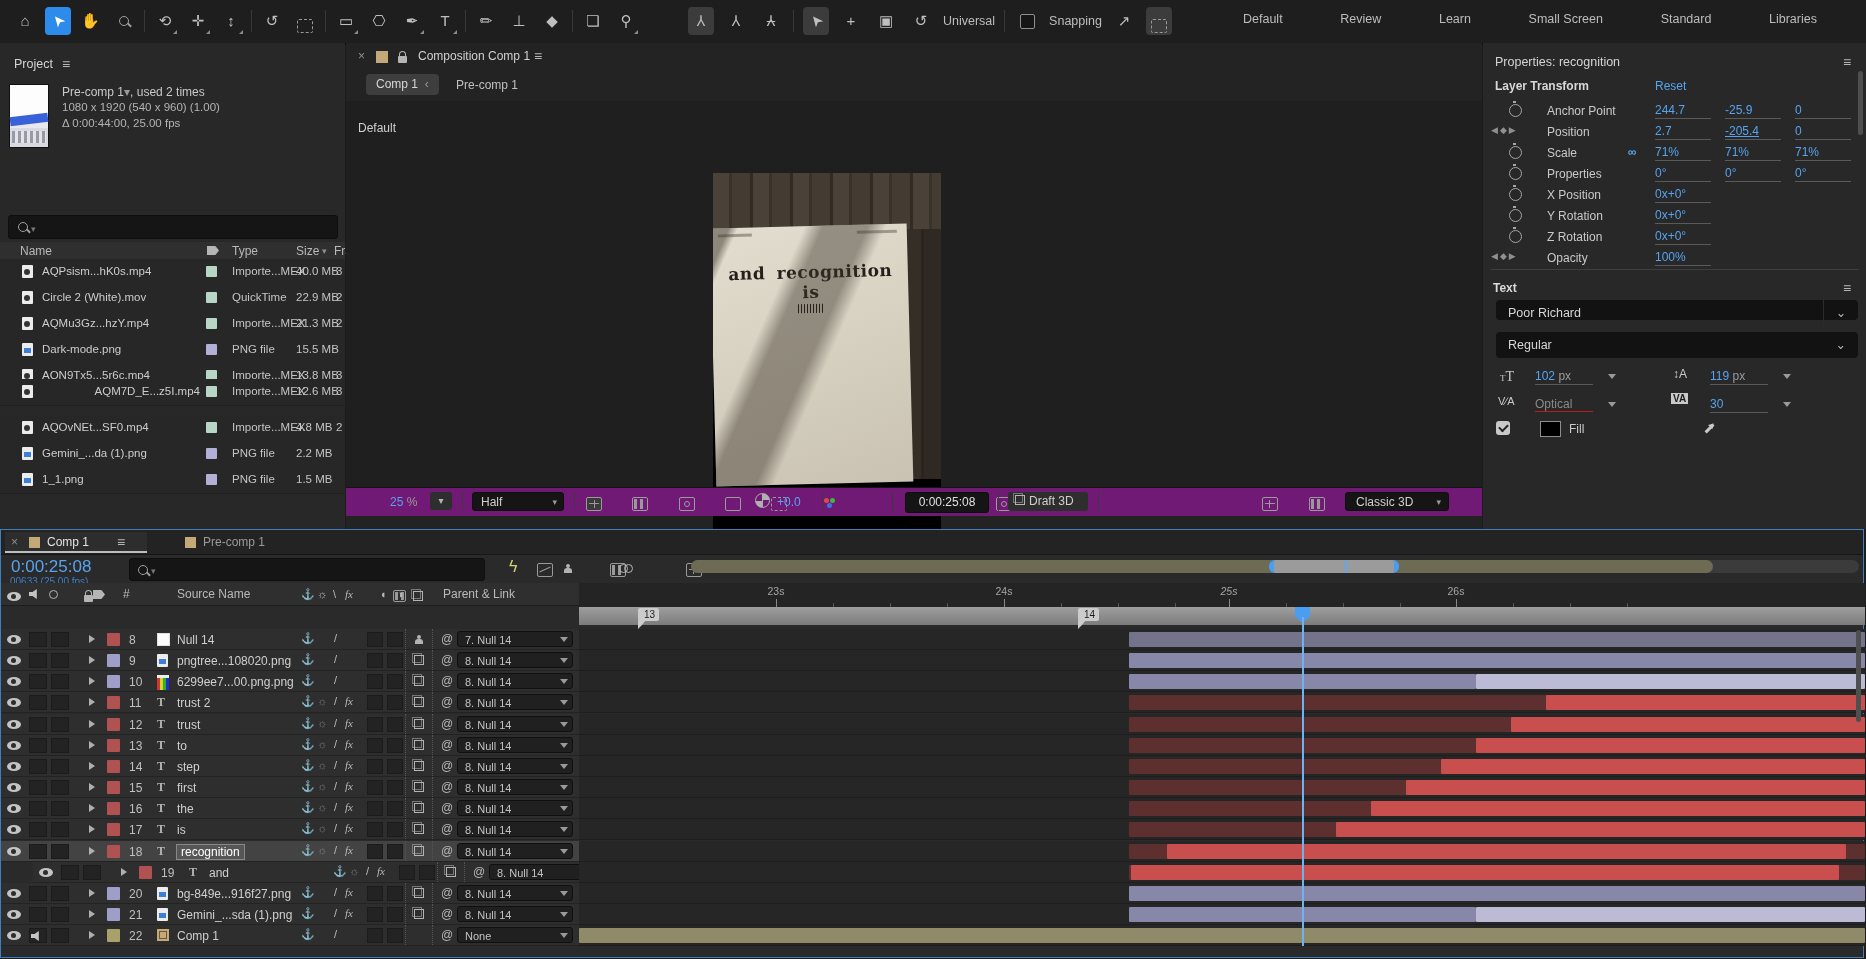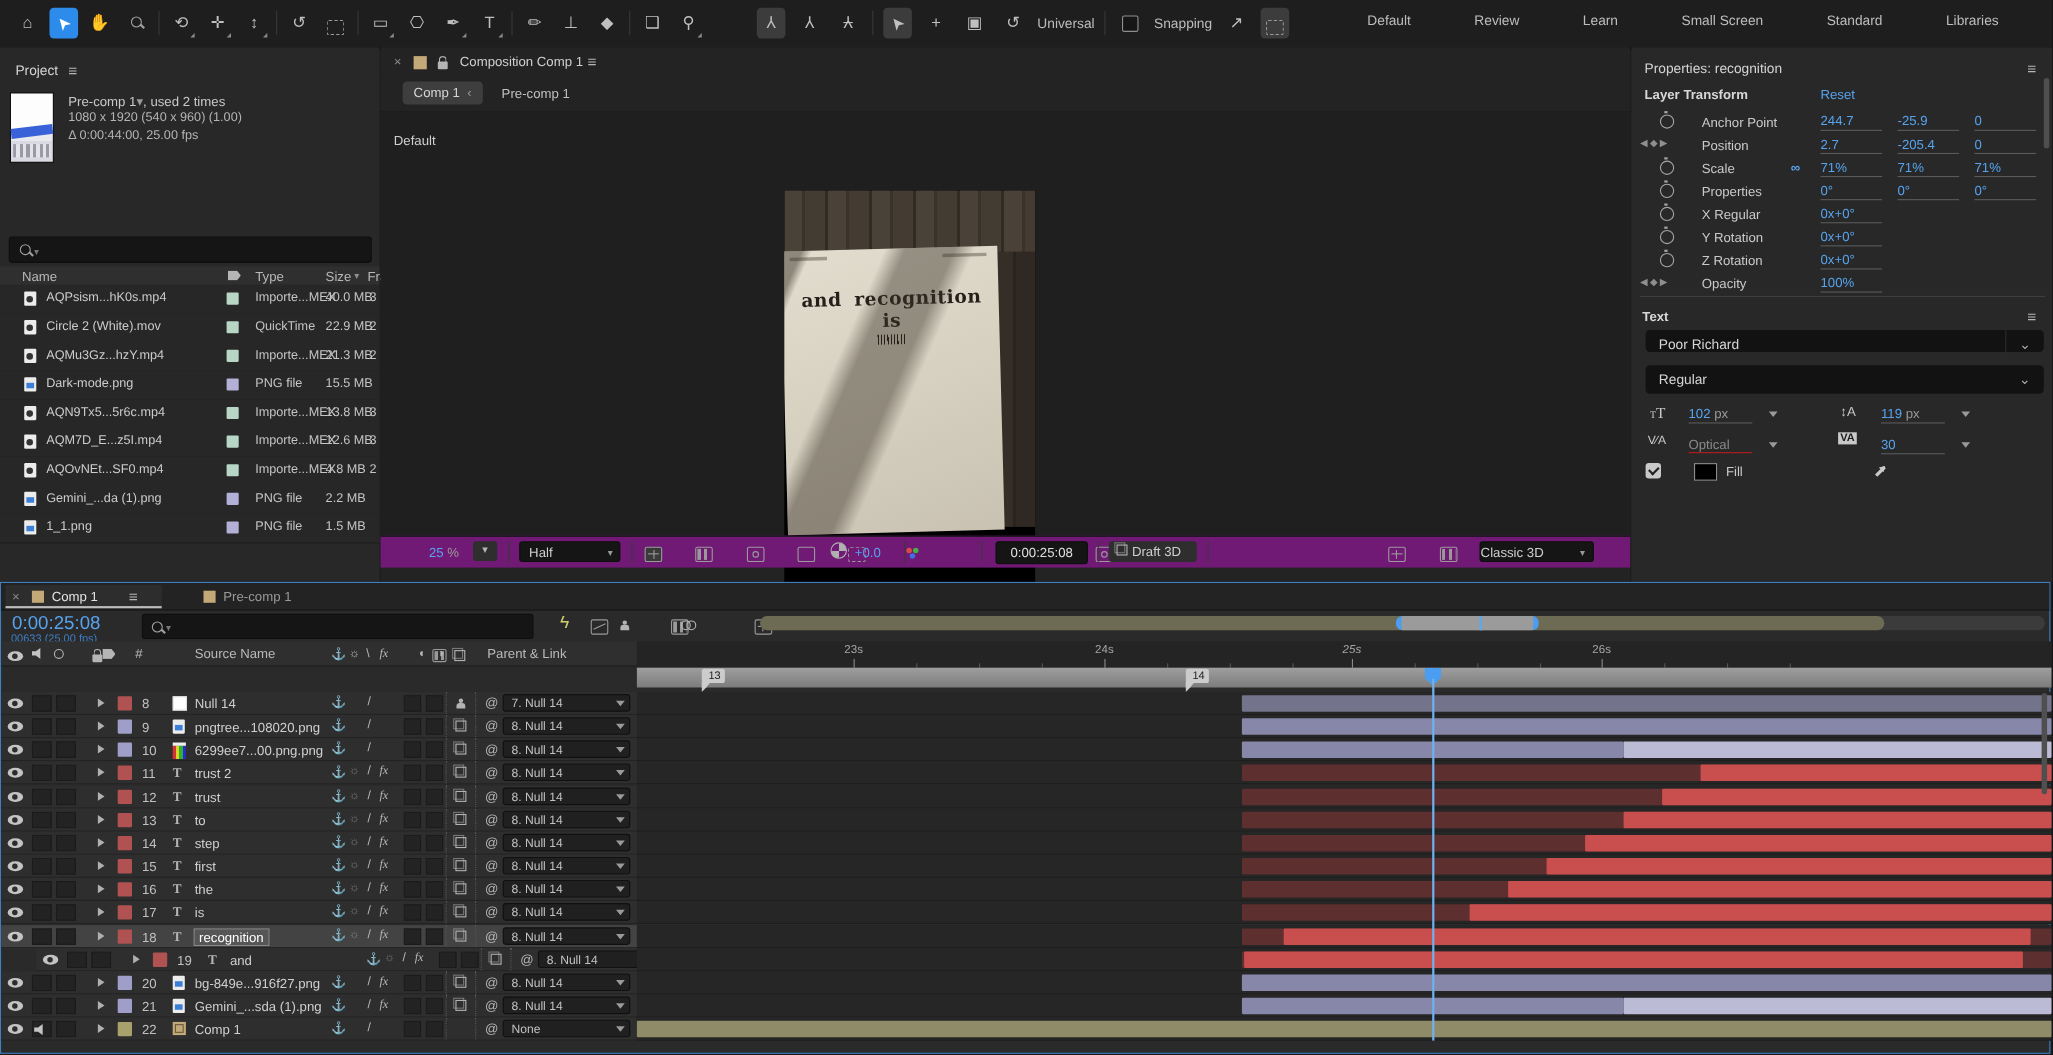--- a/index.html
+++ b/index.html
@@ -233,21 +233,21 @@
           <span class="fr"></span>
         </div>
         <div class="prow" style="top: 320px;">
           <span class="i-doc video" style="position: absolute; left: 22px; top: 6px;"></span>
           <span class="nm">AQN9Tx5...5r6c.mp4</span>
           <span class="tagsq" style="background: rgb(183, 214, 198);"></span>
           <span class="tp">Importe...MEX</span>
           <span class="sz">13.8 MB</span>
           <span class="fr">3</span>
         </div>
-        <div class="prow" style="top: 346px;">
+        <div class="prow" style="top: 336px; text-align: right;">
           <span class="i-doc video" style="position: absolute; left: 22px; top: 6px;"></span>
           <span class="nm">AQM7D_E...z5I.mp4</span>
           <span class="tagsq" style="background: rgb(183, 214, 198);"></span>
           <span class="tp">Importe...MEX</span>
           <span class="sz">12.6 MB</span>
           <span class="fr">3</span>
         </div>
         <div class="prow" style="top: 372px;">
           <span class="i-doc video" style="position: absolute; left: 22px; top: 6px;"></span>
           <span class="nm">AQOvNEt...SF0.mp4</span>
@@ -320,62 +320,62 @@
       <div class="vsep" style="left:476px;top:4px;height:19px"></div>
       <span class="i-cam ab" style="left:489px;top:8px"></span>
       <span class="chip dot ab" style="left:516px;top:7px"></span>
       <div class="vsep" style="left:546px;top:4px;height:19px"></div>
       <span class="ab pill" style="left:559px;top:4px;width:82px;height:19px;text-align:center;line-height:19px;color:#e0e0e0;border:1px solid #0d0d0d">0:00:25:08</span>
       <div class="vsep" style="left:652px;top:4px;height:19px"></div>
       <span class="ab" style="left:662px;top:4px;width:80px;height:19px;background:#2e2e2e;border-radius:3px;line-height:19px"><span class="i-cube" style="margin:0 4px 0 7px"></span><span style="color:#cfcfcf">Draft 3D</span></span>
       <div class="vsep" style="left:752px;top:4px;height:19px"></div>
       <span class="chip grid ab" style="left:762px;top:7px"></span>
       <span class="chip checker ab" style="left:790px;top:7px"></span>
-      <span class="ab pill" style="left:999px;top:4px;width:104px;height:19px;border:1px solid #0e0e0e;color:#cfcfcf;line-height:19px;box-sizing:border-box"><span>Classic 3D</span><span class="ab" style="right:7px;top:0;color:#9a9a9a;font-size:9px">▾</span></span>
+      <span class="ab pill" style="left:999px;top:4px;width:104px;height:19px;border:1px solid #0e0e0e;color:#cfcfcf;line-height:19px;padding-left:10px;box-sizing:border-box"><span>Classic 3D</span><span class="ab" style="right:7px;top:0;color:#9a9a9a;font-size:9px">▾</span></span>
     </div>
   </div>
 
   <div id="props-panel">
     <span class="ab ptitle" style="left:12px;top:12px">Properties: recognition</span>
     <span class="ab menu-ic" style="left:360px;top:11px">≡</span>
     <span class="ab" style="left:12px;top:36px;font-weight:bold;color:#d8d8d8">Layer Transform</span>
     <span class="ab b" style="left:172px;top:36px">Reset</span>
     <div id="prop-rows">
         <div style="position: absolute; left: 0px; top: 58px; width: 383px; height: 21px;">
           <span class="i-sw" style="position: absolute; left: 26px; top: 3px;"></span>
           <span class="prop-label" style="top: 3px;">Anchor Point</span>
           <span class="prop-val val" style="left: 172px; top: 2px; width: 56px;">244.7</span>
           <span class="prop-val val" style="left: 242px; top: 2px; width: 56px;">-25.9</span>
           <span class="prop-val val" style="left: 312px; top: 2px; width: 56px;">0</span>
         </div>
         <div style="position: absolute; left: 0px; top: 79px; width: 383px; height: 21px;">
           <span style="position: absolute; left: 8px; top: 3px; color: rgb(143, 143, 143); font-size: 9px; letter-spacing: 2px;">◀◆▶</span>
           <span class="prop-label" style="top: 3px;">Position</span>
           <span class="prop-val val" style="left: 172px; top: 2px; width: 56px;">2.7</span>
-          <span class="prop-val val" style="left: 242px; top: 2px; width: 56px;">-205.4</span>
+          <span class="prop-val val" style="left: 242px; top: 2px; width: 56px; text-decoration: underline;">-205.4</span>
           <span class="prop-val val" style="left: 312px; top: 2px; width: 56px;">0</span>
         </div>
         <div style="position: absolute; left: 0px; top: 100px; width: 383px; height: 21px;">
           <span class="i-sw" style="position: absolute; left: 26px; top: 3px;"></span>
           <span class="prop-label" style="top: 3px;">Scale</span>
           <span style="position: absolute; left: 145px; top: 2px; color: rgb(87, 163, 238); font-weight: bold;">∞</span>
           <span class="prop-val val" style="left: 172px; top: 2px; width: 56px;">71%</span>
           <span class="prop-val val" style="left: 242px; top: 2px; width: 56px;">71%</span>
           <span class="prop-val val" style="left: 312px; top: 2px; width: 56px;">71%</span>
         </div>
         <div style="position: absolute; left: 0px; top: 121px; width: 383px; height: 21px;">
           <span class="i-sw" style="position: absolute; left: 26px; top: 3px;"></span>
           <span class="prop-label" style="top: 3px;">Properties</span>
           <span class="prop-val val" style="left: 172px; top: 2px; width: 56px;">0°</span>
           <span class="prop-val val" style="left: 242px; top: 2px; width: 56px;">0°</span>
           <span class="prop-val val" style="left: 312px; top: 2px; width: 56px;">0°</span>
         </div>
         <div style="position: absolute; left: 0px; top: 142px; width: 383px; height: 21px;">
           <span class="i-sw" style="position: absolute; left: 26px; top: 3px;"></span>
-          <span class="prop-label" style="top: 3px;">X Regular</span>
+          <span class="prop-label" style="top: 3px;">X Position</span>
           <span class="prop-val val" style="left: 172px; top: 2px; width: 56px;">0x+0°</span>
         </div>
         <div style="position: absolute; left: 0px; top: 163px; width: 383px; height: 21px;">
           <span class="i-sw" style="position: absolute; left: 26px; top: 3px;"></span>
           <span class="prop-label" style="top: 3px;">Y Rotation</span>
           <span class="prop-val val" style="left: 172px; top: 2px; width: 56px;">0x+0°</span>
         </div>
         <div style="position: absolute; left: 0px; top: 184px; width: 383px; height: 21px;">
           <span class="i-sw" style="position: absolute; left: 26px; top: 3px;"></span>
           <span class="prop-label" style="top: 3px;">Z Rotation</span>

